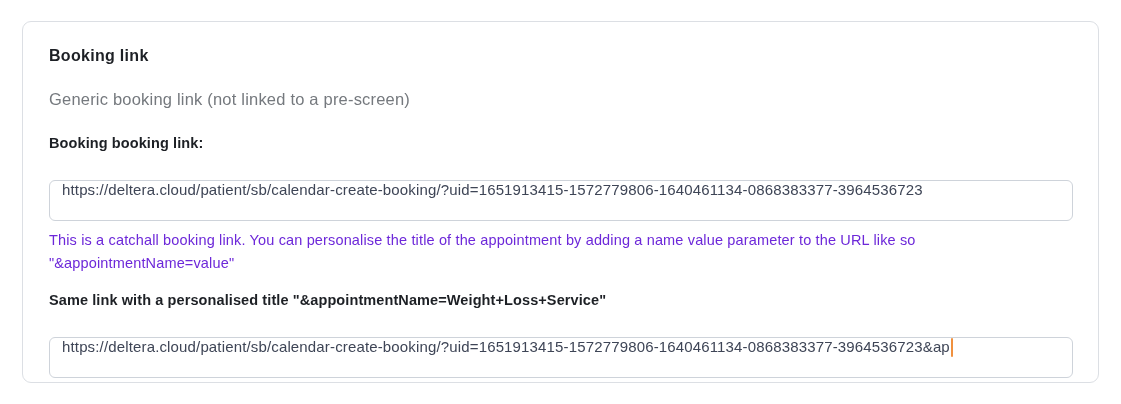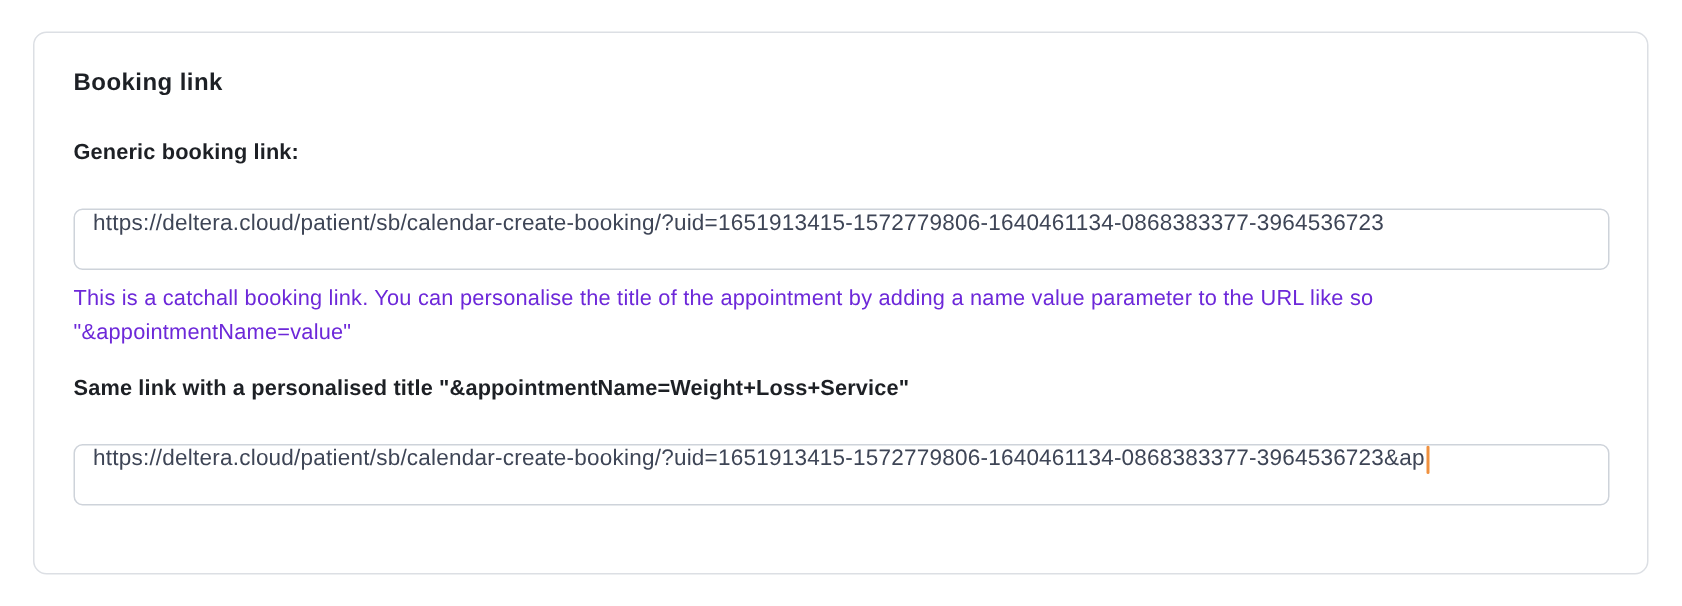--- a/index.html
+++ b/index.html
@@ -87,22 +87,23 @@
     line-height: 23px;
   }
 </style>
 </head>
 <body>
 
 <div class="card">
 
   <h2 class="card-title">Booking link</h2>
 
+  <div class="card-subtitle">Generic booking link (not linked to a pre-screen)</div>
 
-  <div class="field-label">Generic booking link:</div>
+  <div class="field-label">Booking booking link:</div>
 
   <div class="text-field" role="textbox">
     <span class="field-value">https://deltera.cloud/patient/sb/calendar-create-booking/?uid=1651913415-1572779806-1640461134-0868383377-3964536723</span>
   </div>
 
   <div class="help-text">This is a catchall booking link. You can personalise the title of the appointment by adding a name value parameter to the URL like so "&amp;appointmentName=value"</div>
 
   <div class="field-label second">Same link with a personalised title "&amp;appointmentName=Weight+Loss+Service"</div>
 
   <div class="text-field" role="textbox">

